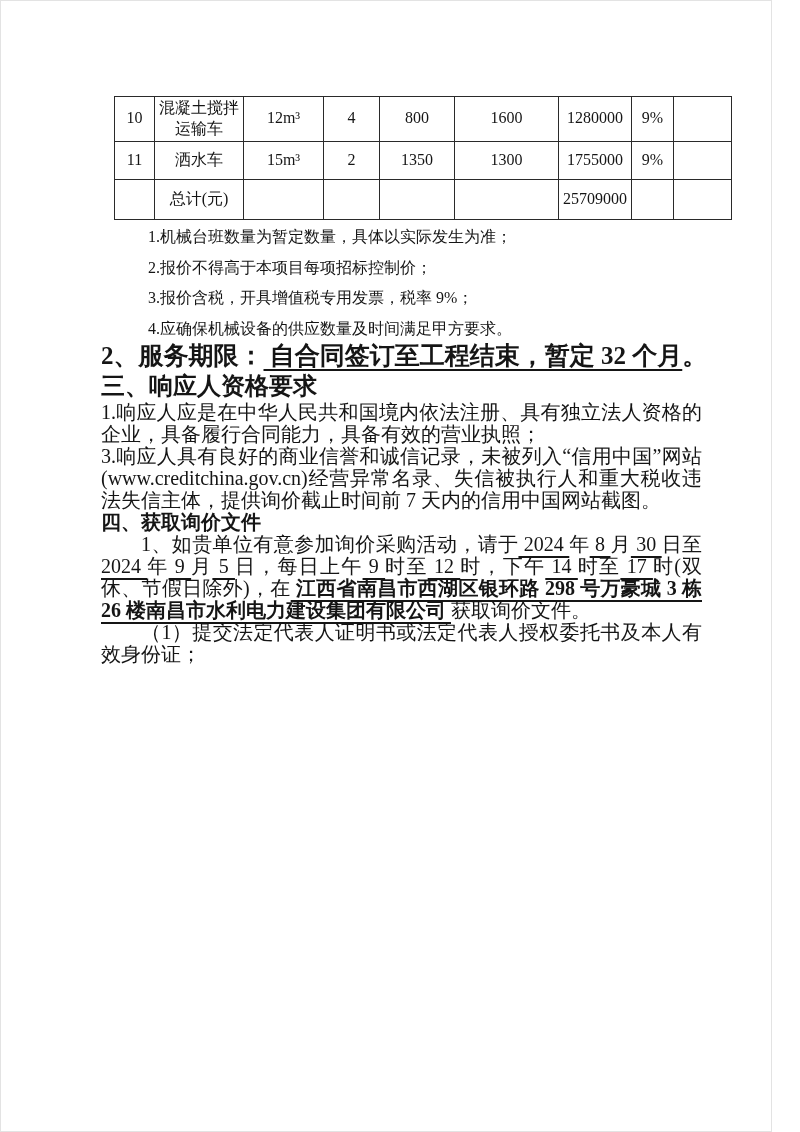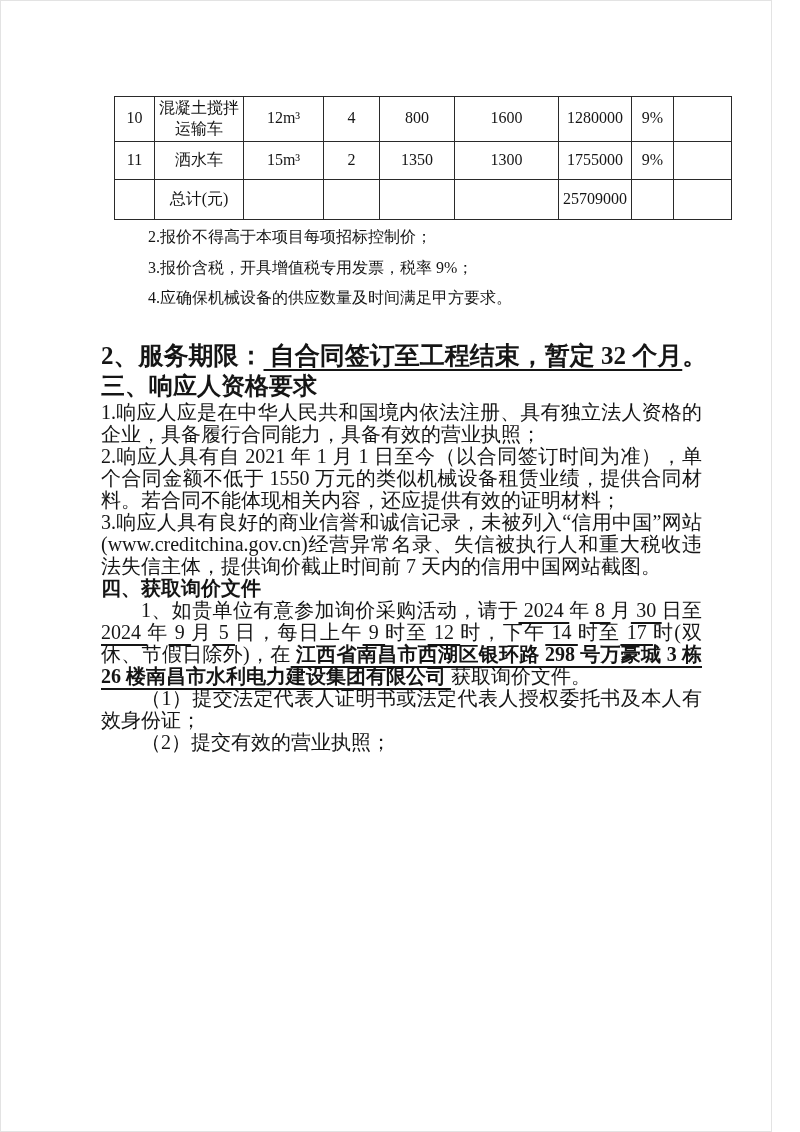--- a/index.html
+++ b/index.html
@@ -104,32 +104,31 @@
         <td></td>
         <td></td>
         <td>25709000</td>
         <td></td>
         <td></td>
       </tr>
     </tbody>
   </table>
 
   <div class="notes">
+    <div>1.机械台班数量为暂定数量，具体以实际发生为准；</div>
     <div>2.报价不得高于本项目每项招标控制价；</div>
     <div>3.报价含税，开具增值税专用发票，税率 9%；</div>
     <div>4.应确保机械设备的供应数量及时间满足甲方要求。</div>
   </div>
 
   <div class="service"><span>2、服务期限：</span><span class="u"> 自合同签订至工程结束，暂定 32 个月</span><span>。</span></div>
 
   <div class="h3head">三、响应人资格要求</div>
 
   <div class="flow">
     <p>1.响应人应是在中华人民共和国境内依法注册、具有独立法人资格的企业，具备履行合同能力，具备有效的营业执照；</p>
-    <p>2.响应人具有自 2021 年 1 月 1 日至今（以合同签订时间为准），单个合同金额不低于 1550 万元的类似机械设备租赁业绩，提供合同材料。若合同不能体现相关内容，还应提供有效的证明材料；</p>
     <p>3.响应人具有良好的商业信誉和诚信记录，未被列入“信用中国”网站(www.creditchina.gov.cn)经营异常名录、失信被执行人和重大税收违法失信主体，提供询价截止时间前 7 天内的信用中国网站截图。</p>
     <p class="hd">四、获取询价文件</p>
     <p class="indent"><span>1、如贵单位有意参加询价采购活动，请于</span><span class="u"> 2024 </span><span>年</span><span class="u"> 8 </span><span>月</span><span class="u"> 30 </span><span>日至</span><span class="u"> 2024 </span><span>年</span><span class="u"> 9 </span><span>月</span><span class="u"> 5 </span><span>日，每日上午</span><span class="u"> 9 </span><span>时至</span><span class="u"> 12 </span><span>时，下午</span><span class="u"> 14 </span><span>时至</span><span class="u"> 17 </span><span>时(双休、节假日除外)，在</span><span class="u b"> 江西省南昌市西湖区银环路 298 号万豪城 3 栋 26 楼南昌市水利电力建设集团有限公司 </span><span>获取询价文件。</span></p>
     <p class="indent">（1）提交法定代表人证明书或法定代表人授权委托书及本人有效身份证；</p>
-    <p class="indent">（2）提交有效的营业执照；</p>
   </div>
 
 </div>
 
 </body></html>

